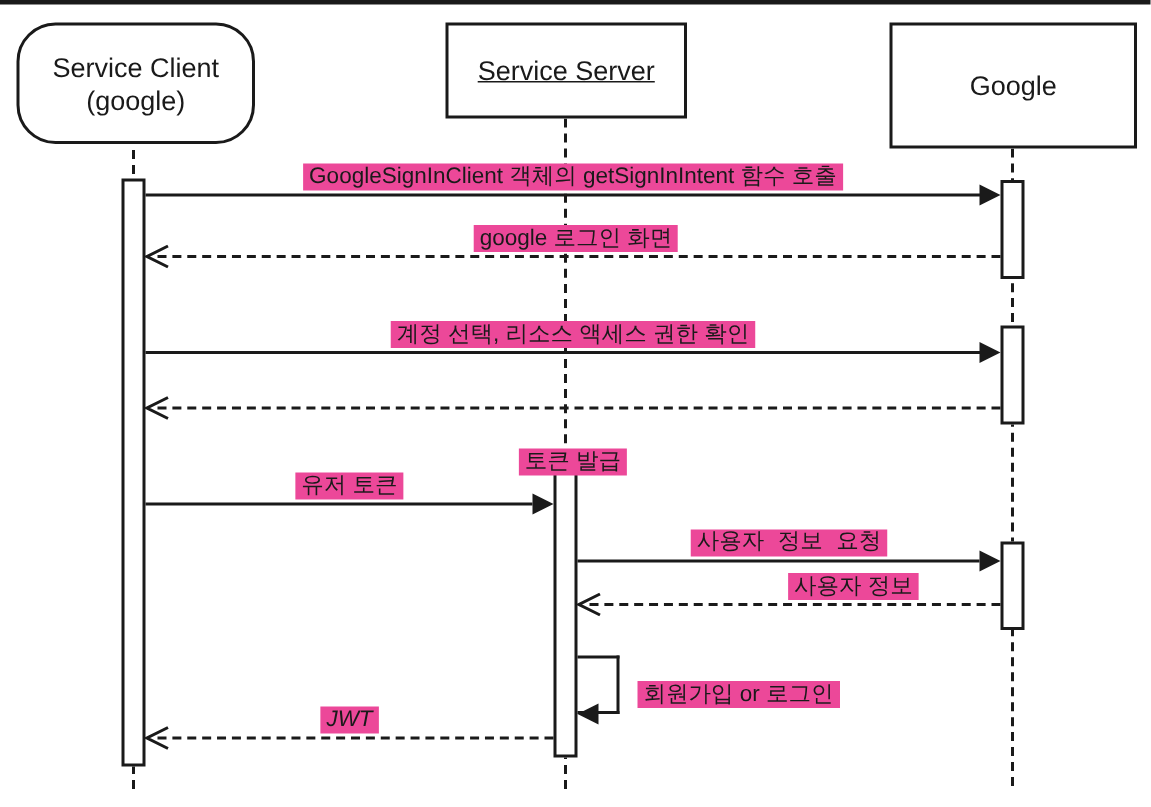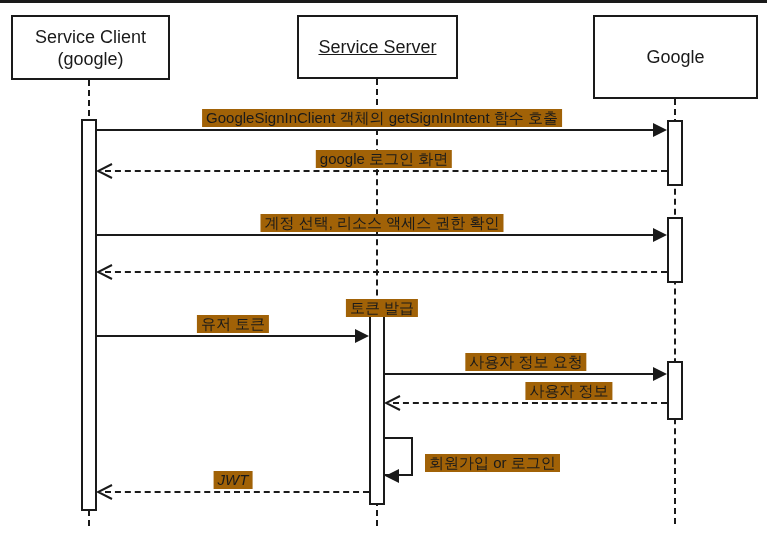--- a/index.html
+++ b/index.html
@@ -22,39 +22,39 @@
   .arrow-solid-right{
     width:0;height:0;z-index:4;
     border-left:14px solid #1a1a1a;border-top:7px solid transparent;border-bottom:7px solid transparent;
   }
   .arrow-solid-left{
     width:0;height:0;z-index:4;
     border-right:14px solid #1a1a1a;border-top:7px solid transparent;border-bottom:7px solid transparent;
   }
   .arrow-open{z-index:4;}
   .msg-label{
-    font-size:15px;line-height:18px;white-space:nowrap;background:#a16207;
+    font-size:15px;line-height:18px;white-space:nowrap;background:#ec4899;
     padding:0 4px;z-index:4;transform:translateX(-50%);
   }
   .msg-label.no-center{transform:none;}
   .self-loop{
     width:28px;height:39px;box-sizing:border-box;z-index:3;
     border-top:2px solid #1a1a1a;border-right:2px solid #1a1a1a;border-bottom:2px solid #1a1a1a;
   }
 </style>
 </head>
 <body>
 
 <div class="abs top-rule"></div>
 
 <div class="abs lifeline" style="left:88px;top:80px;height:446px;"></div>
 <div class="abs lifeline" style="left:376px;top:79px;height:447px;"></div>
 <div class="abs lifeline" style="left:674px;top:79px;height:445px;"></div>
 
-<div class="abs actor-box" style="left:11px;top:15px;width:159px;height:65px;">
+<div class="abs actor-box" style="left:11px;top:15px;width:159px;height:81px;border-radius:26px;">
   <span>Service Client</span>
   <span>(google)</span>
 </div>
 <div class="abs actor-box" style="left:297px;top:15px;width:161px;height:64px;text-decoration:underline;">
   <span>Service Server</span>
 </div>
 <div class="abs actor-box" style="left:593px;top:15px;width:165px;height:84px;">
   <span>Google</span>
 </div>
 
@@ -83,21 +83,21 @@
     <path d="M16 1 L2 8 L16 15" fill="none" stroke="#1a1a1a" stroke-width="2"></path>
   </svg>
 <div class="abs msg-label" style="left:382px;top:251px;margin-top:48px;">토큰 발급</div>
 
 <div class="abs msg-line" style="left:97px;top:335px;width:258px;"></div>
 <div class="abs arrow-solid-right" style="left:355px;top:329px;"></div>
 <div class="abs msg-label" style="left:233px;top:315px;">유저 토큰</div>
 
 <div class="abs msg-line" style="left:385px;top:373px;width:268px;"></div>
 <div class="abs arrow-solid-right" style="left:653px;top:367px;"></div>
-<div class="abs msg-label" style="left:526px;top:353px;">사용자 정보 요청</div>
+<div class="abs msg-label" style="left:526px;top:353px;font-family:Liberation Mono, monospace;">사용자 정보 요청</div>
 
 <div class="abs msg-line dashed" style="left:393px;top:402px;width:274px;"></div>
 <svg class="abs arrow-open" style="left:384px;top:395px;" width="18" height="16" viewBox="0 0 18 16">
     <path d="M16 1 L2 8 L16 15" fill="none" stroke="#1a1a1a" stroke-width="2"></path>
   </svg>
 <div class="abs msg-label" style="left:526px;top:382px;margin-left:43px;">사용자 정보</div>
 
 <div class="abs self-loop" style="left:385px;top:437px;"></div>
 <div class="abs arrow-solid-left" style="left:385px;top:469px;"></div>
 <div class="abs msg-label no-center" style="left:425px;top:454px;">회원가입 or 로그인</div>

